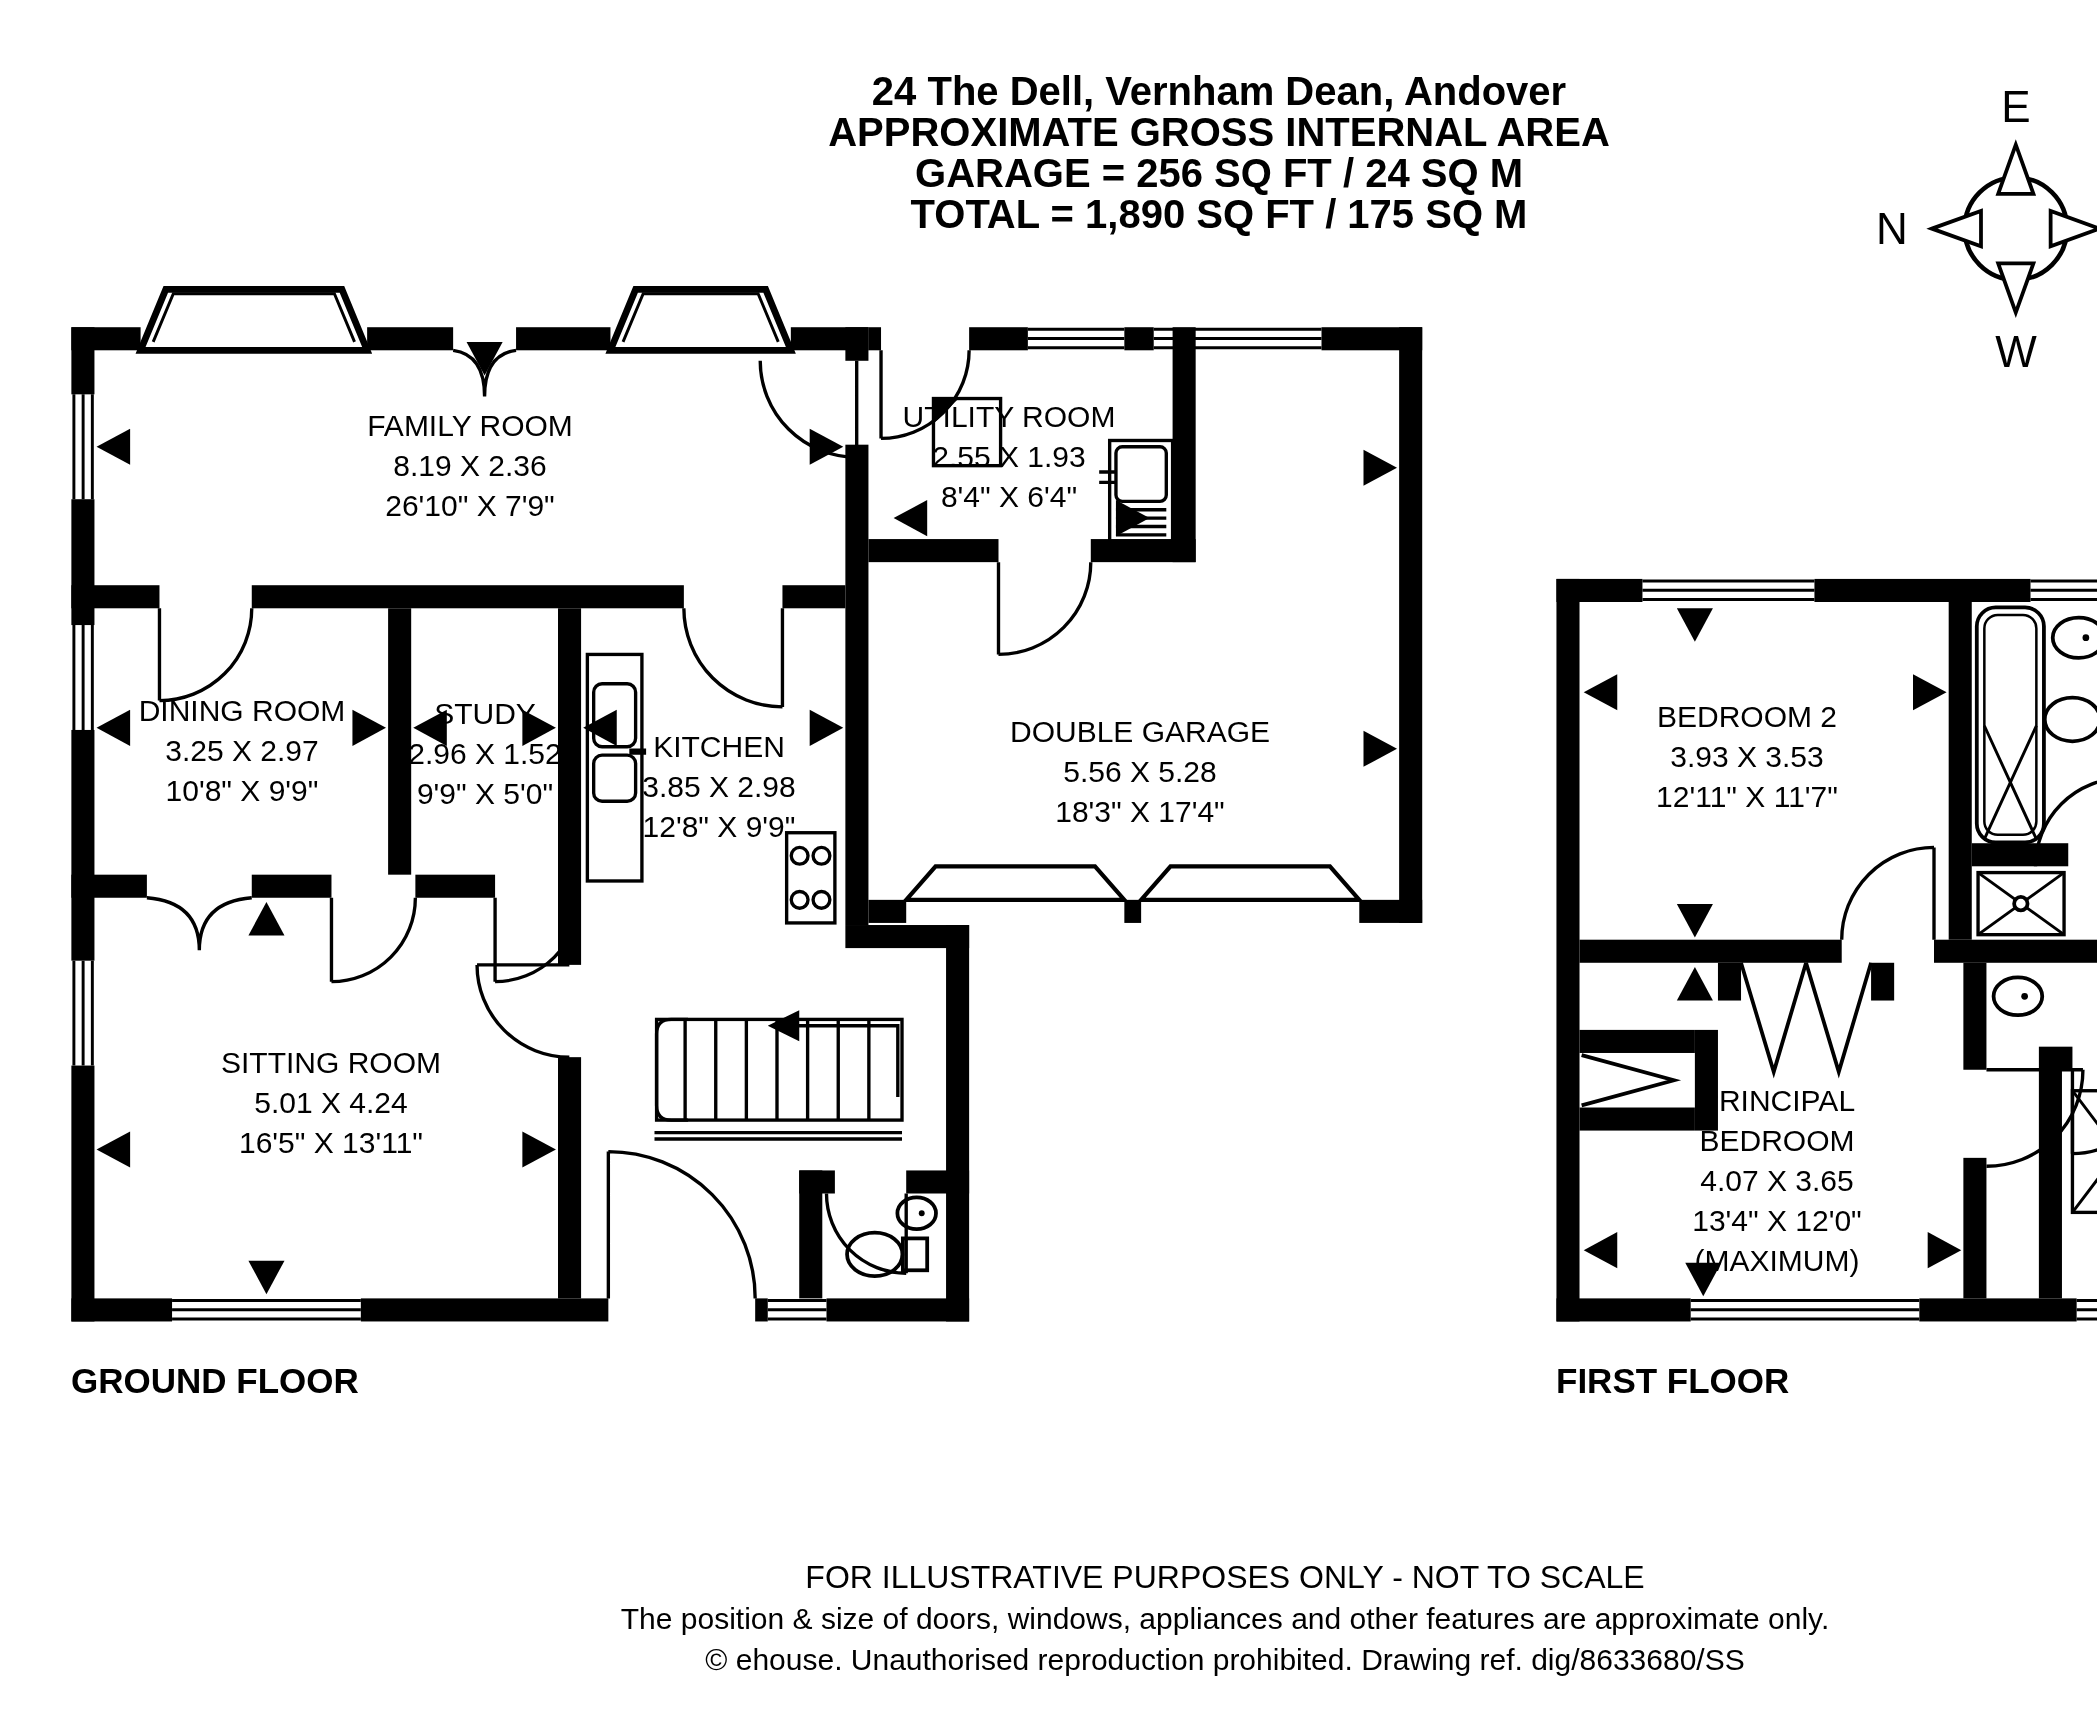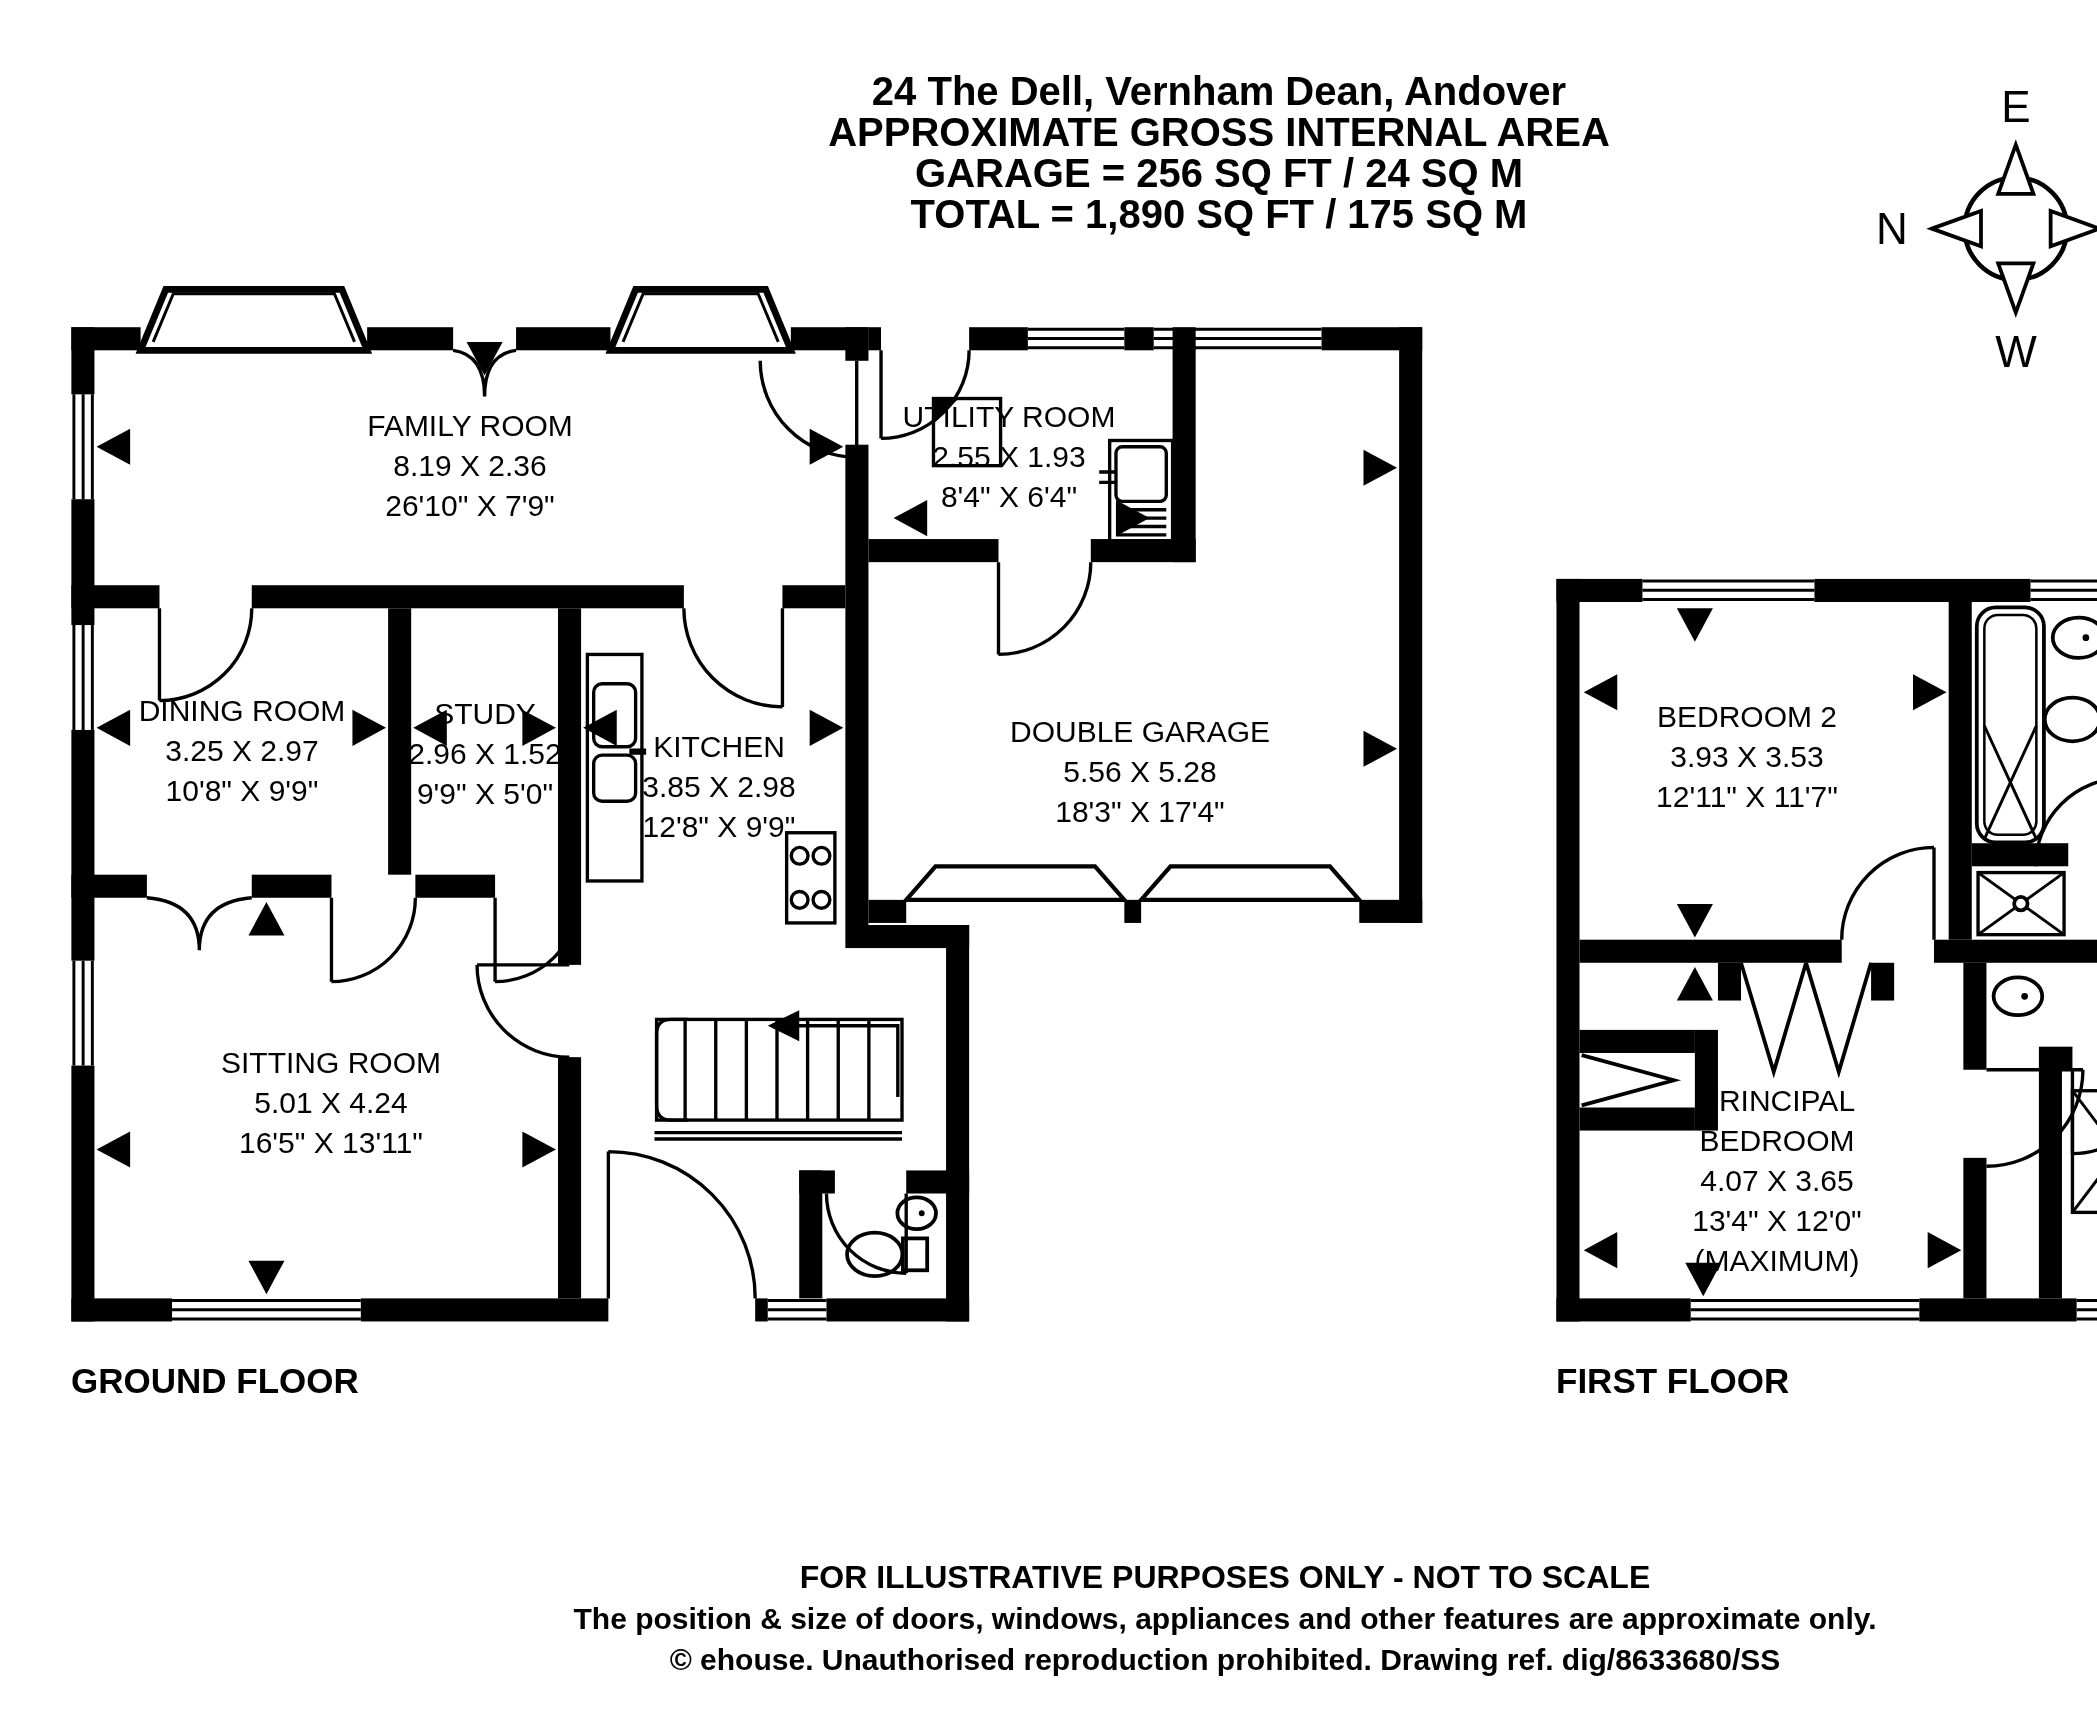--- a/index.html
+++ b/index.html
@@ -9,22 +9,22 @@
   .lbl{position:absolute;transform:translate(-50%,-50%);text-align:center;
        font:400 30px/40px "Liberation Sans",sans-serif;white-space:nowrap;}
   .lbl span{display:block;}
   .floor-title{position:absolute;transform:translate(0,-50%);
        font:700 35px/35px "Liberation Sans",sans-serif;white-space:nowrap;}
   .hdr{position:absolute;left:1219px;top:143px;transform:translate(-50%,-50%);
        text-align:center;font:700 40px/41px "Liberation Sans",sans-serif;white-space:nowrap;margin-top:10px;}
   .hdr span{display:block;}
   .ftr{position:absolute;left:1225px;top:1618px;transform:translate(-50%,-50%);
        text-align:center;font:400 30px/41px "Liberation Sans",sans-serif;white-space:nowrap;}
-  .ftr span{display:block;font-weight:bold;}
-  .ftr .b{font-weight:700;font-size:32px;}
+  .ftr span{display:block;}
+  .ftr .b{font-weight:400;font-size:32px;}
   .cmp{position:absolute;transform:translate(-50%,-50%);
        font:400 44px/44px "Liberation Sans",sans-serif;}
 </style>
 </head>
 <body>
 
 <div id="page">
 
 <svg id="plan-svg" width="2453" height="1733" viewBox="0 0 5847 4131" fill="none" stroke="none">
 

